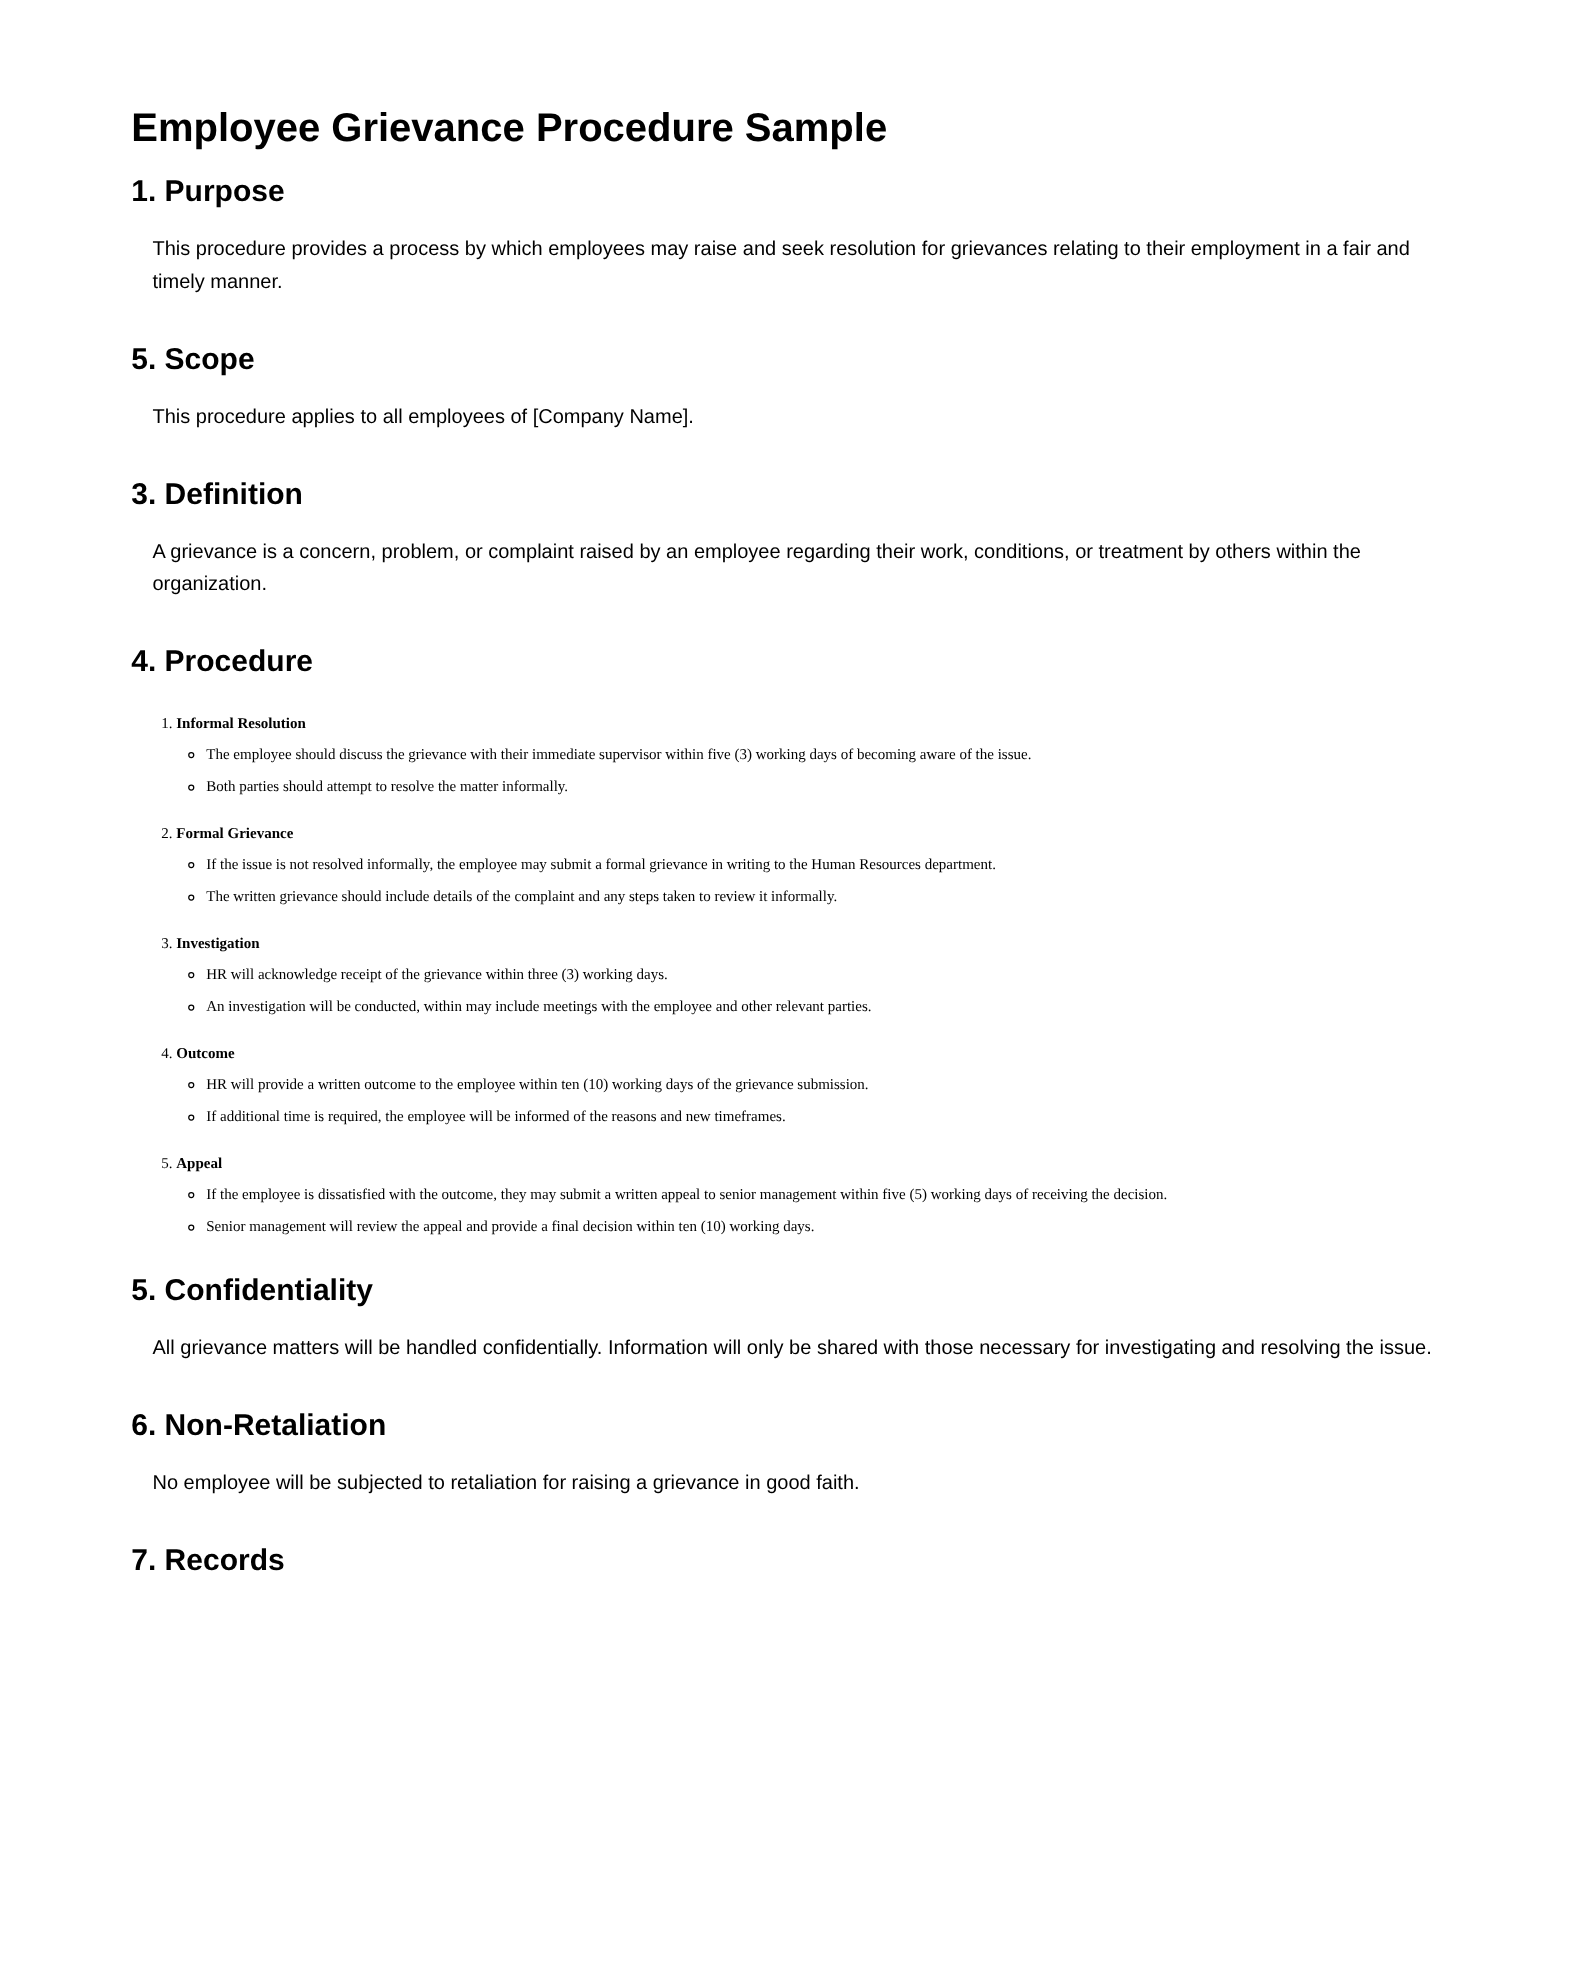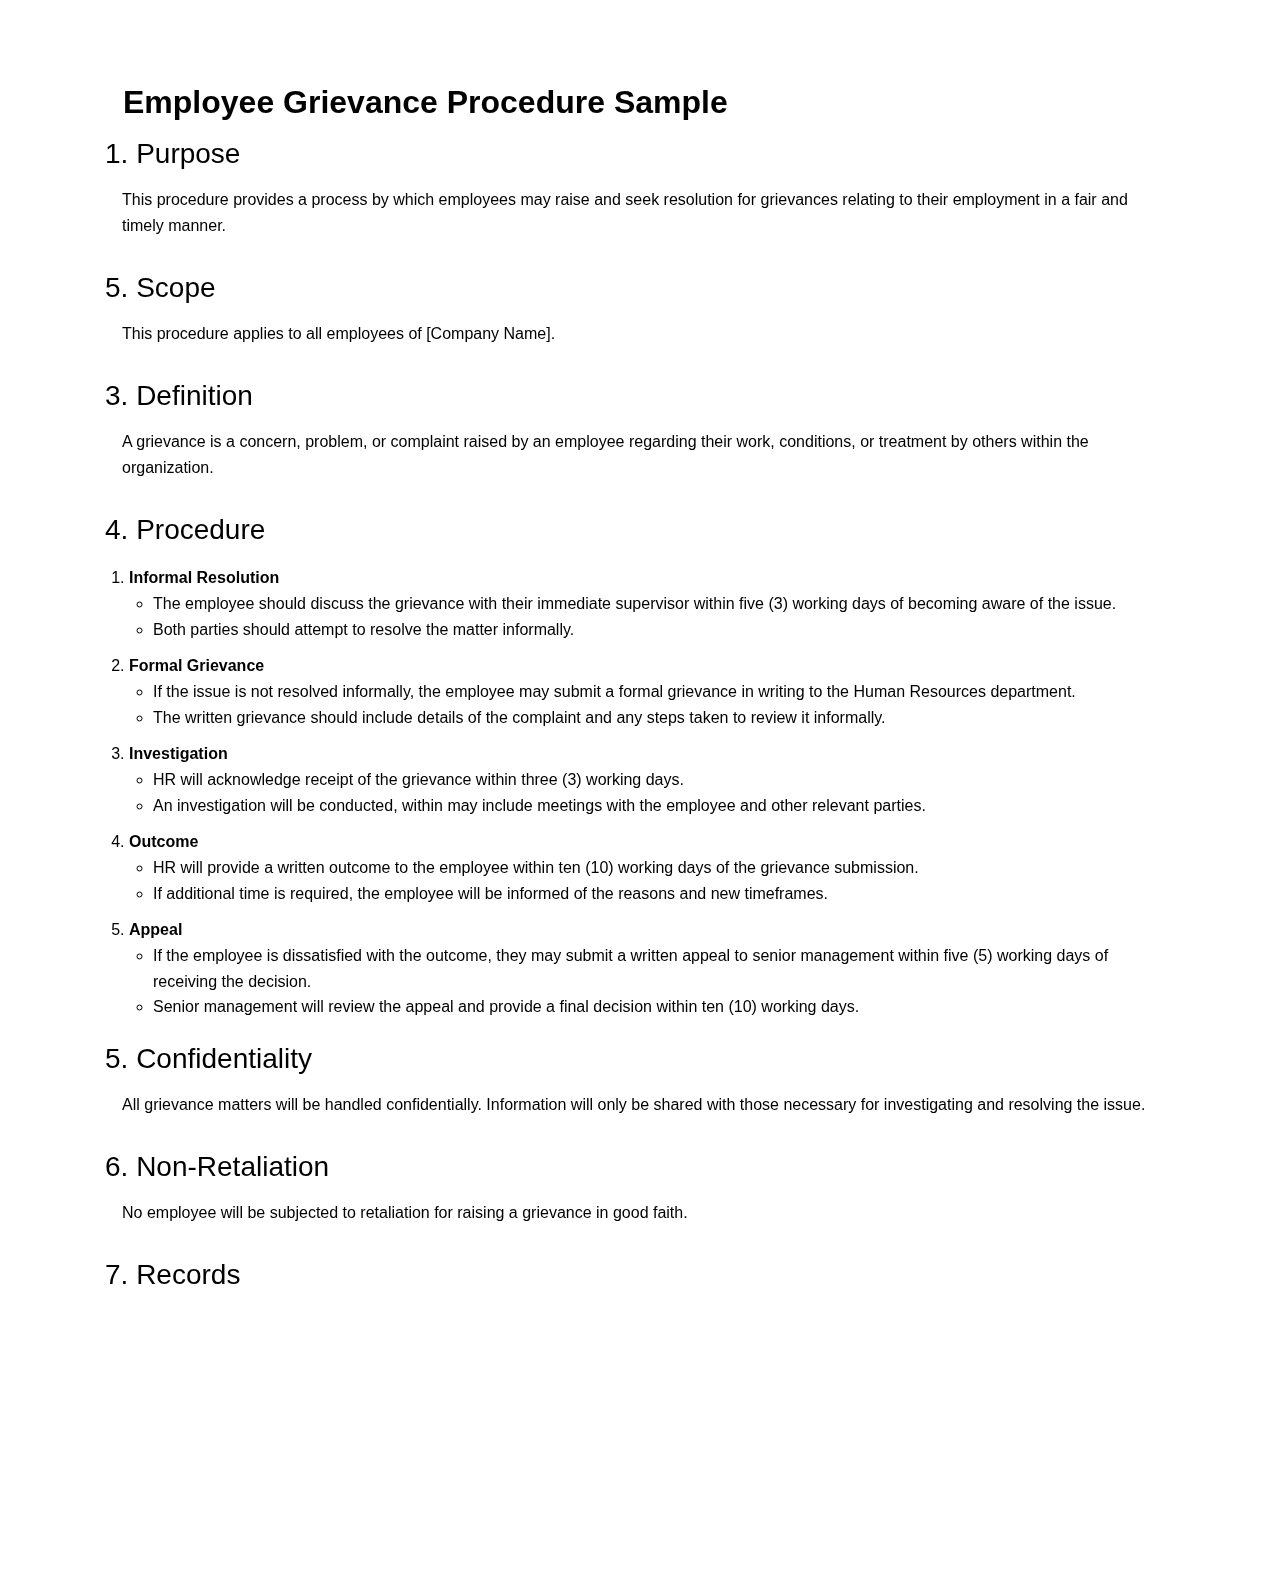--- a/index.html
+++ b/index.html
@@ -19,49 +19,50 @@
       left: 105px;
       top: 0;
       width: 1060px;
     }
     h1 {
       font-size: 32px;
       font-weight: bold;
       margin: 0;
       position: absolute;
       top: 82px;
-      left: 18px;
+      left: 0;
       white-space: nowrap;
       line-height: 40px;
     }
     .flow {
       position: absolute;
       top: 138px;
       left: 0;
       width: 1060px;
     }
     h2 {
-      font-size: 28px;
-      font-weight: normal;
+      font-size: 24px;
+      font-weight: bold;
       margin: 0;
       line-height: 32px;
     }
     p {
       font-size: 16px;
       line-height: 26px;
       margin: 17px;
     }
     .sec { margin-bottom: 0; }
     .sec h2 { margin-bottom: 16px; }
     .sec p { margin-bottom: 33px; }
     ol.steps {
-      margin: 0;
+      margin: 12px;
       padding-left: 24px;
-      font-size: 16px;
+      font-size: 12px;
       line-height: 26px;
+      font-family: Liberation Serif, serif;
     }
     ol.steps > li {
       margin-bottom: 11px;
       padding-left: 0;
     }
     ol.steps > li::marker {
       font-weight: normal;
     }
     .step-title {
       font-weight: bold;

